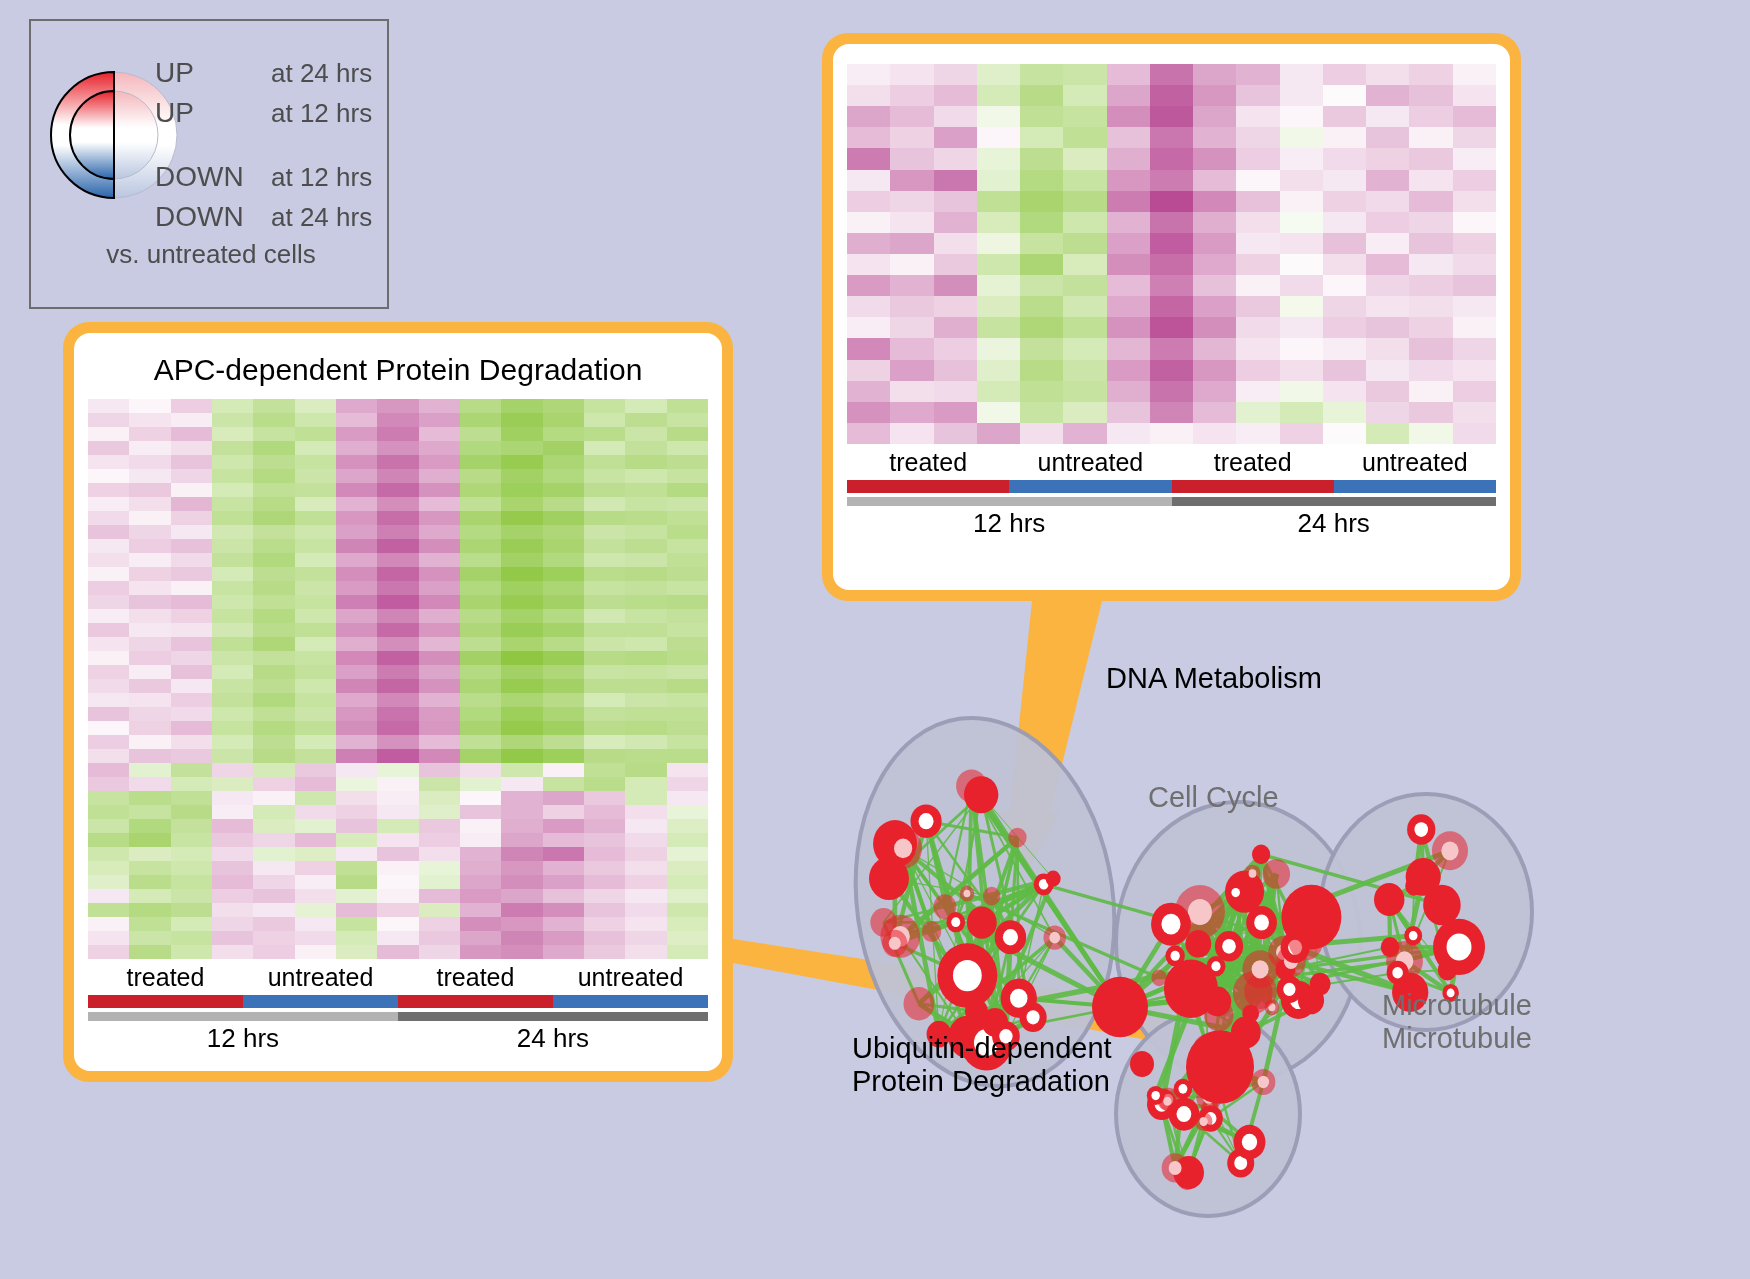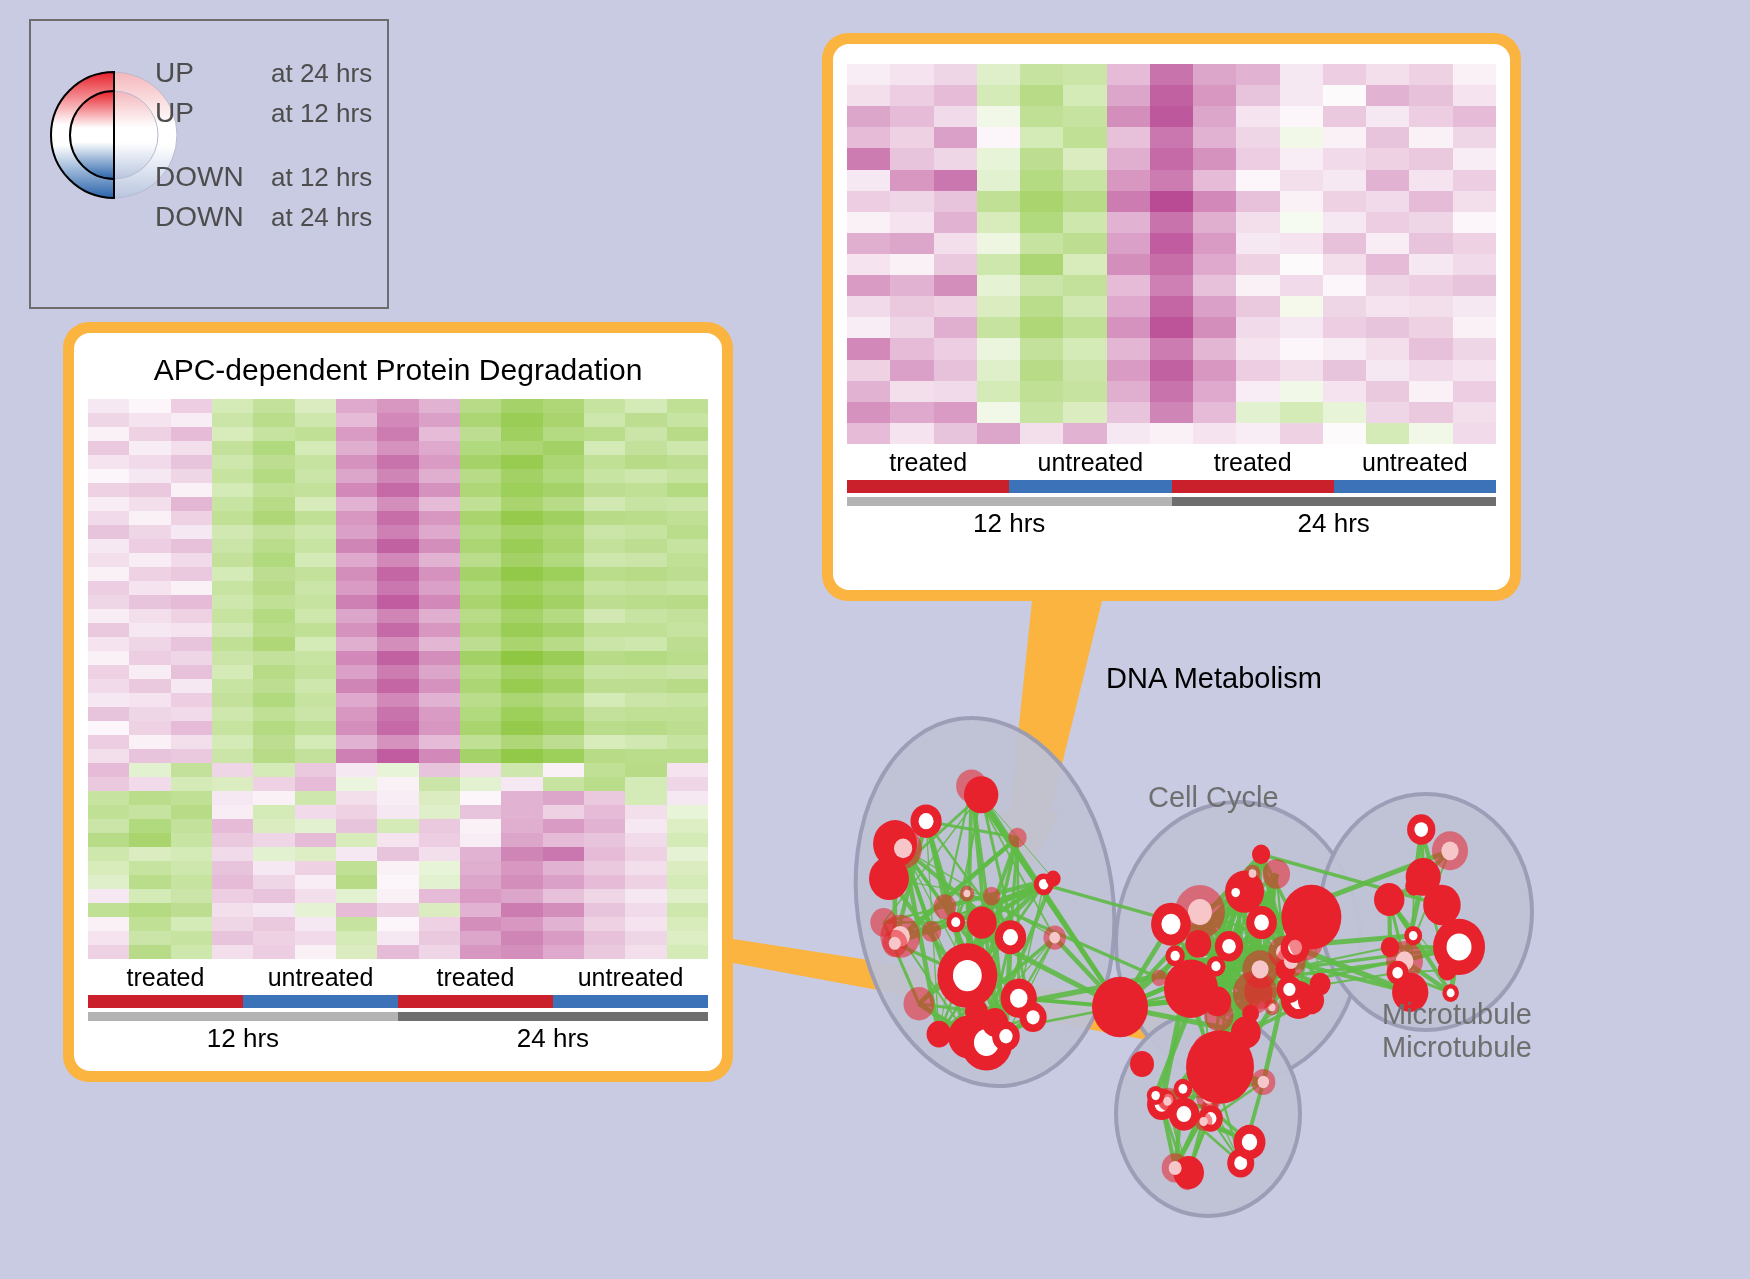--- a/index.html
+++ b/index.html
@@ -66,21 +66,21 @@
   .bar-row2 { display:flex; margin-top:4px; height:9px; }
   .bar-row2 div { flex:1 1 0; }
   .time-labels { display:flex; margin-top:2px; }
   .time-labels div { flex:1 1 0; text-align:center; font-size:26px; color:#000; }
 
   
   #network { position:absolute; left:790px; top:612px; width:960px; height:667px; }
   .net-label { position:absolute; font-size:29px; white-space:nowrap; }
   #lbl-dna  { left:316px; top:50px;  color:#000; }
   #lbl-cc   { left:358px; top:169px; color:#6f6f6f; }
-  #lbl-mt   { left:592px; top:386px; color:#6f6f6f; line-height:1.15; }
+  #lbl-mt   { left:592px; top:377px; color:#6f6f6f; line-height:1.15; }
   #lbl-ub   { left:62px;  top:420px; color:#000; line-height:1.15; }
 </style>
 </head>
 <body>
 
 <div class="stage">
 
   <div id="legend-wheel">
     <svg id="wheel-art" viewBox="0 0 130 200">
       <defs>
@@ -120,20 +120,21 @@
         <span class="wheel-dir">DOWN</span>
         <span class="wheel-time">at 12 hrs</span>
       </div>
       <div class="wheel-row">
         <span class="wheel-dir">DOWN</span>
         <span class="wheel-time">at 24 hrs</span>
       </div>
     </div>
 
     <div class="wheel-foot">
+      <div>vs. untreated cells</div>
     </div>
   </div>
 
 
   <svg style="position:absolute;left:0;top:0;width:1750px;height:1279px;pointer-events:none">
     <polygon points="1032,601 1102,601 1042,846 1008,830" fill="#fbb440"></polygon>
     <polygon points="733,939 1192,1010 1190,1048 733,963" fill="#fbb440"></polygon>
     <polygon points="1000,812 1060,812 1030,868 1000,812" fill="#fbb440"></polygon>
     <polygon points="1160,995 1160,1055 1225,1025" fill="#fbb440"></polygon>
   </svg>
@@ -1895,15 +1896,19 @@
           <ellipse cx="352" cy="452" rx="12" ry="12.96" fill="#e8222c" opacity="1"></ellipse>
         </g>
       </svg>
 
     <div class="net-label" id="lbl-dna">DNA Metabolism</div>
     <div class="net-label" id="lbl-cc">Cell Cycle</div>
     <div class="net-label" id="lbl-mt">
       <div>Microtubule</div>
       <div>Microtubule</div>
     </div>
+    <div class="net-label" id="lbl-ub">
+      <div>Ubiquitin-dependent</div>
+      <div>Protein Degradation</div>
+    </div>
   </div>
 
 </div>
 
 </body></html>

